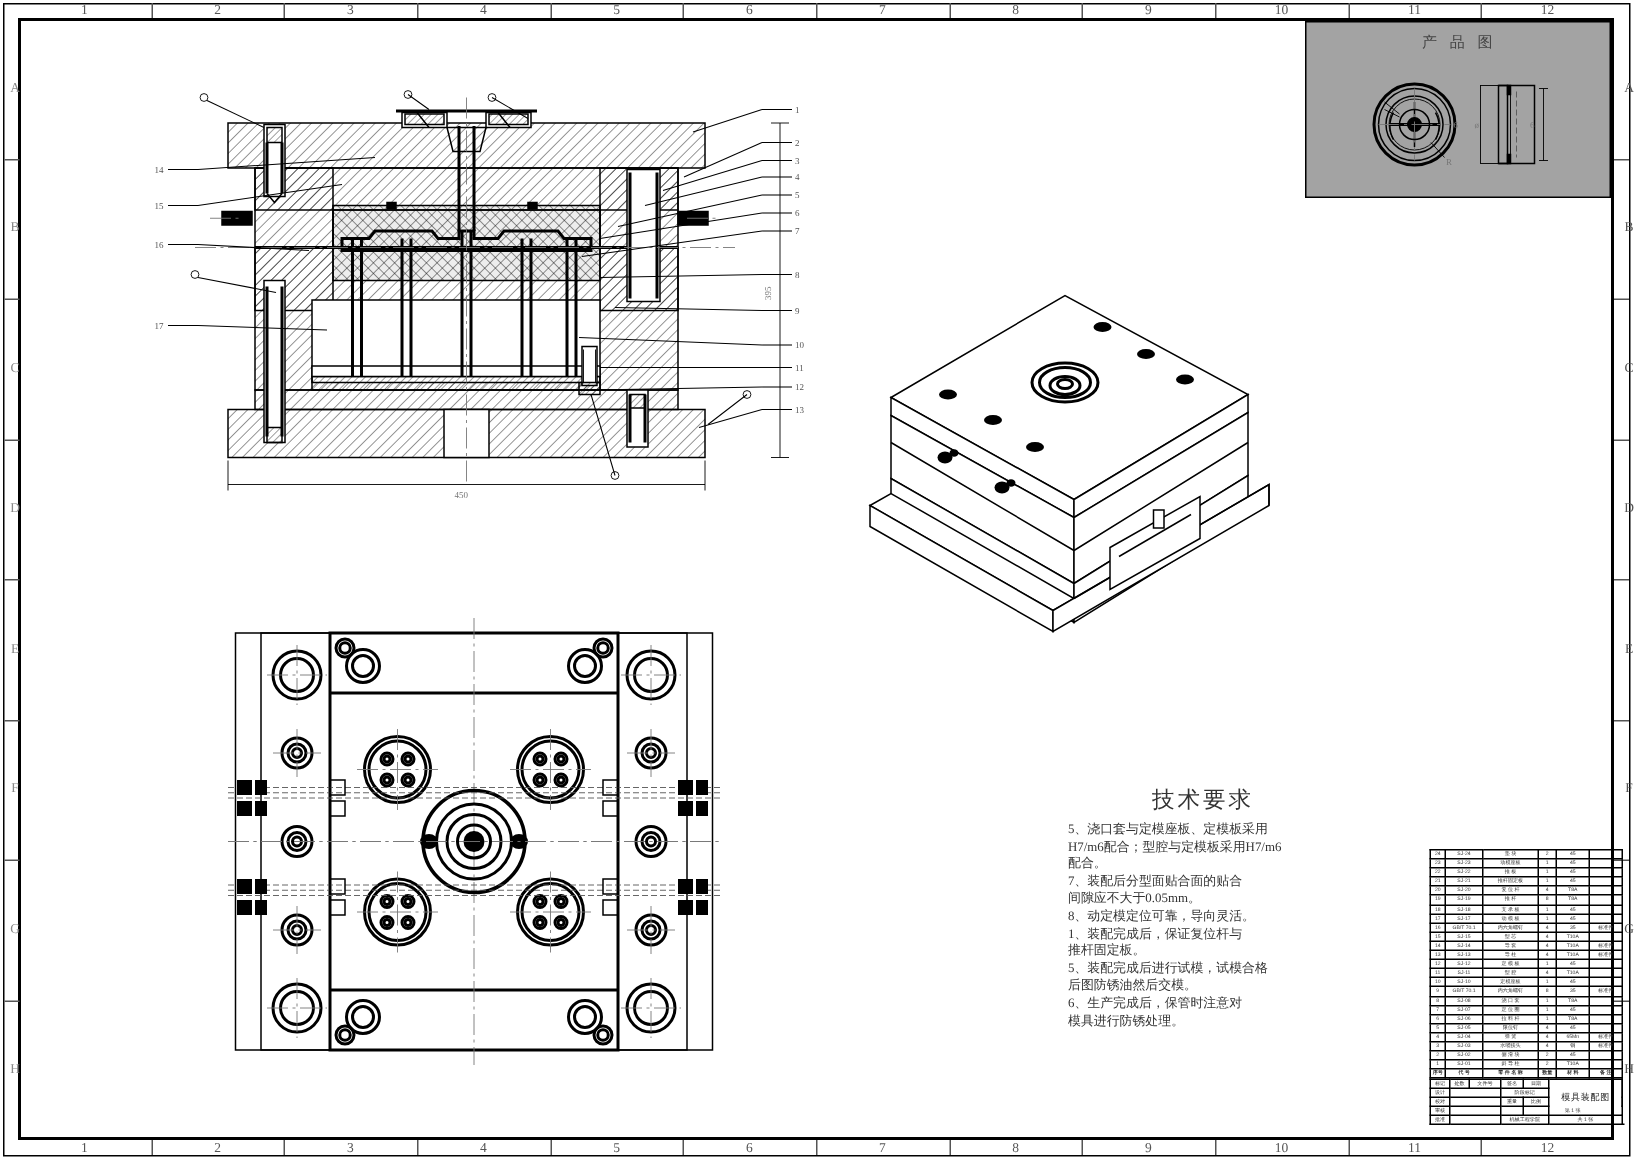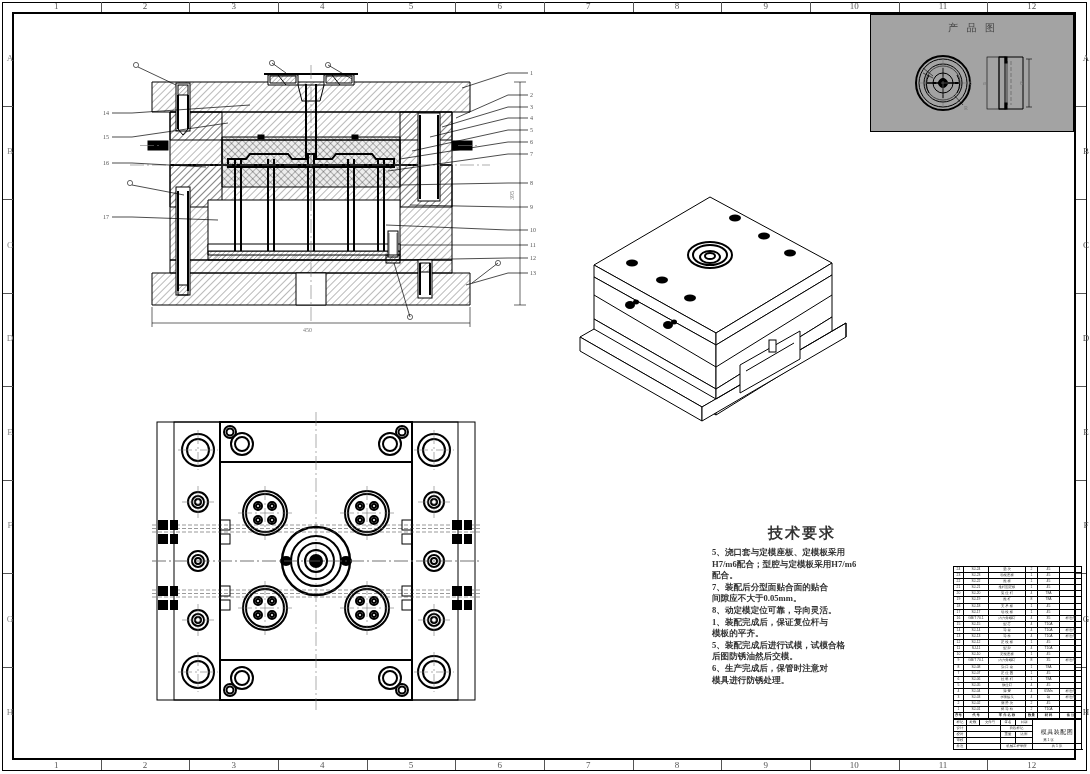--- a/index.html
+++ b/index.html
@@ -34,21 +34,21 @@
   .balnum{font-size:6px;fill:#555;font-family:"Liberation Serif",serif;}
   .dimtxt{font-size:6px;fill:#777;font-family:"Liberation Serif",serif;}
 
   
   #prodbox{position:absolute;left:870px;top:14px;width:204px;height:118px;
            border:1.6px solid #000;box-sizing:border-box;background:#a3a3a3;}
   #prodtitle{position:absolute;left:0;top:6px;width:204px;text-align:center;
              font-size:10px;letter-spacing:3px;color:#444;}
 
   
-  #techreq{position:absolute;left:712px;top:524px;width:180px;font-weight:bold;}
+  #techreq{position:absolute;left:712px;top:524px;width:180px;}
   #techreq .treq-title{font-size:15px;text-align:center;letter-spacing:2px;
                        color:#333;margin-bottom:4px;}
   #techreq .treq-line{font-size:8.6px;line-height:11.6px;color:#333;
                       white-space:pre;}
 
   
   #tblock{position:absolute;left:953px;top:566px;width:122px;height:192px;}
   table.bom{border-collapse:collapse;table-layout:fixed;width:122px;
             font-size:3.4px;color:#333;font-family:"Liberation Sans",sans-serif;}
   table.bom td{border:.5px solid #000;height:5.1px;line-height:5.1px;
@@ -580,21 +580,21 @@
   <div id="techreq">
     <div class="treq-title">技术要求</div>
     <div id="treq-body">
         <div class="treq-line">5、浇口套与定模座板、定模板采用</div>
         <div class="treq-line">H7/m6配合；型腔与定模板采用H7/m6</div>
         <div class="treq-line">配合。</div>
         <div class="treq-line">7、装配后分型面贴合面的贴合</div>
         <div class="treq-line">间隙应不大于0.05mm。</div>
         <div class="treq-line">8、动定模定位可靠，导向灵活。</div>
         <div class="treq-line">1、装配完成后，保证复位杆与</div>
-        <div class="treq-line">模板的平齐。</div>
+        <div class="treq-line">推杆固定板。</div>
         <div class="treq-line">5、装配完成后进行试模，试模合格</div>
         <div class="treq-line">后图防锈油然后交模。</div>
         <div class="treq-line">6、生产完成后，保管时注意对</div>
         <div class="treq-line">模具进行防锈处理。</div>
       </div>
   </div>
 
   <div id="tblock">
     <table class="bom">
       <tbody id="bom-body">

